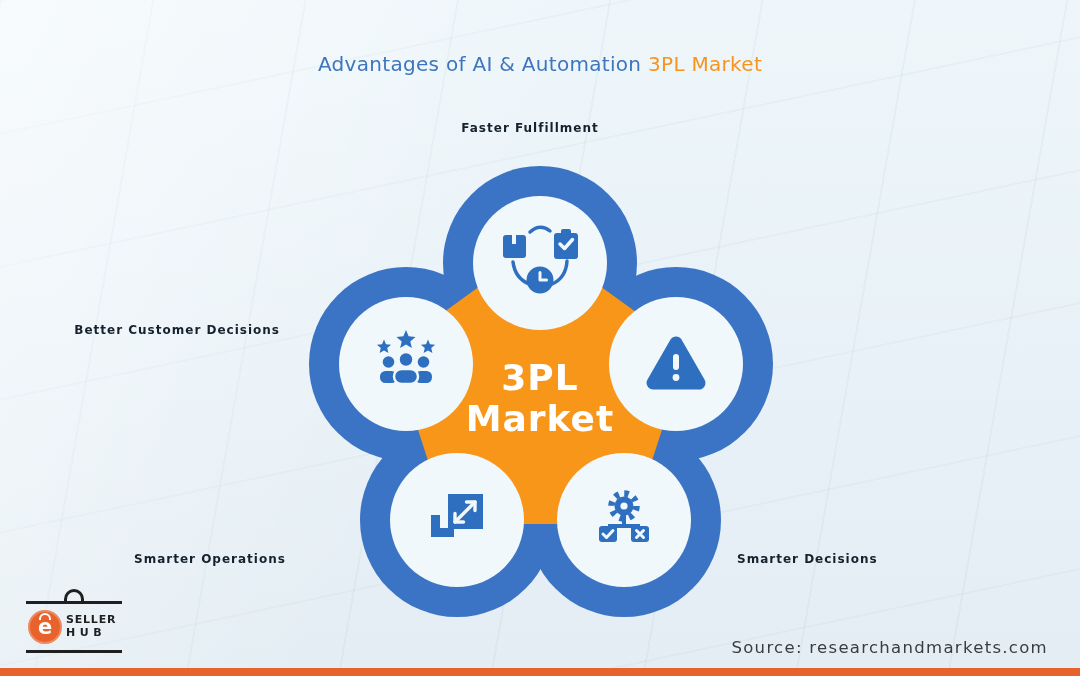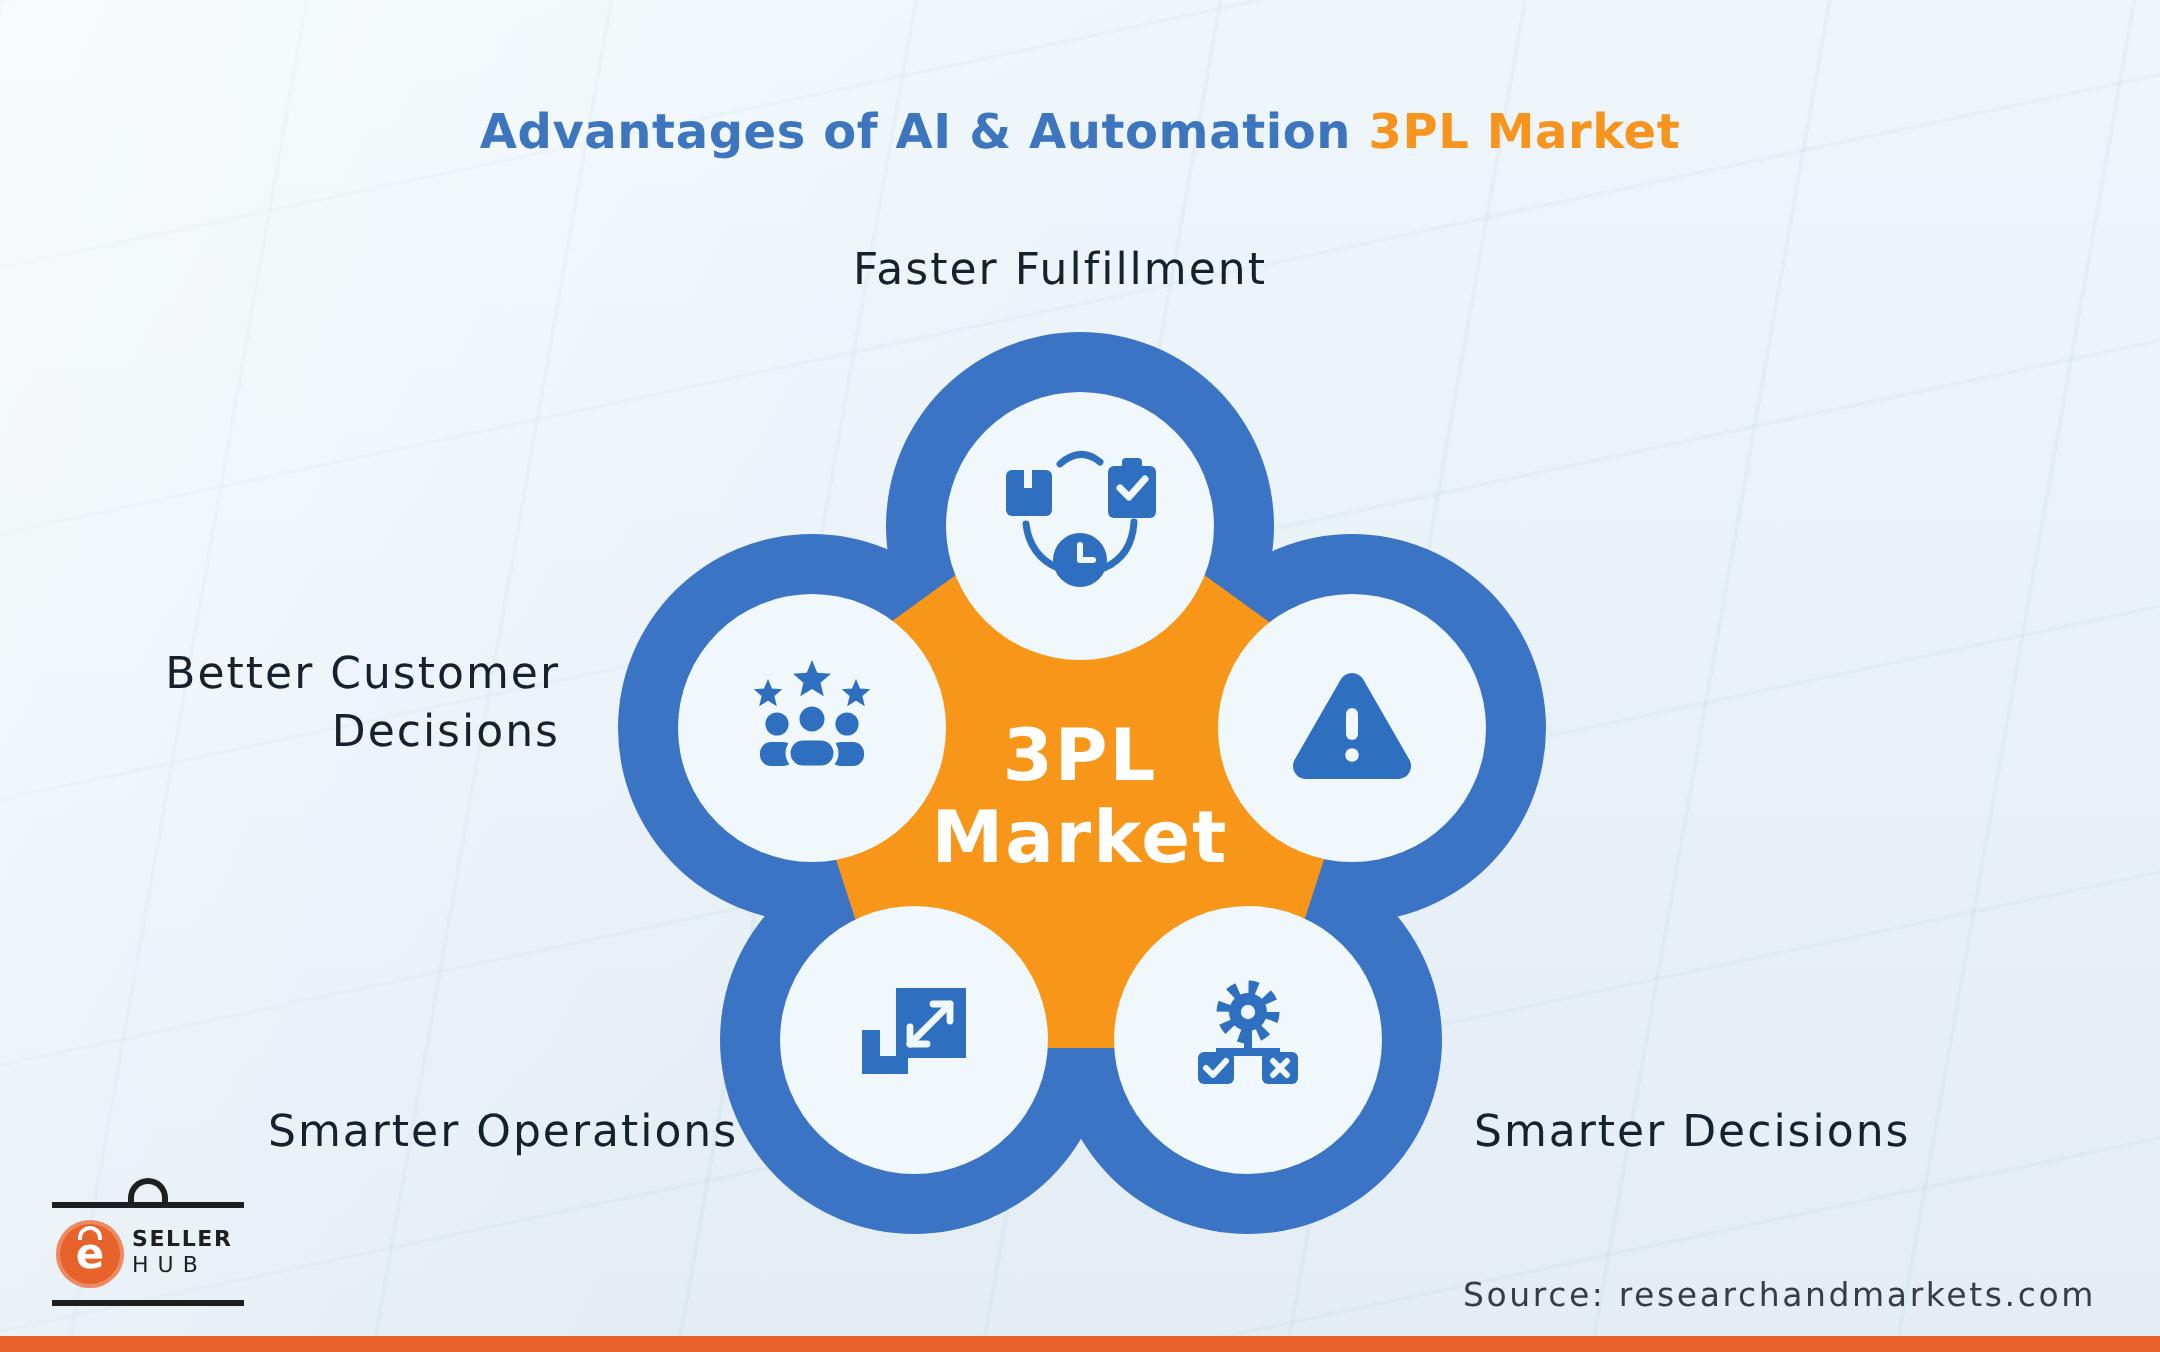--- a/index.html
+++ b/index.html
@@ -7,26 +7,26 @@
   .stage{
     position:relative;width:1080px;height:676px;overflow:hidden;
     background:
       linear-gradient(115deg, rgba(255,255,255,0.55) 0%, rgba(255,255,255,0) 45%),
       repeating-linear-gradient(100deg, rgba(165,190,206,0.12) 0 2px, rgba(0,0,0,0) 2px 150px),
       repeating-linear-gradient(168deg, rgba(165,190,206,0.10) 0 2px, rgba(0,0,0,0) 2px 130px),
       linear-gradient(180deg,#eef6fa 0%,#e8f1f7 55%,#e3edf3 100%);
   }
   .title{
     position:absolute;top:52px;left:0;width:100%;text-align:center;
-    font-size:24px;font-weight:700;letter-spacing:0.3px;
+    font-size:20px;font-weight:400;letter-spacing:0.3px;
   }
   .title .t-main{color:#3d75be;}
   .title .t-accent{color:#f7941d;}
   .petal-label{
-    position:absolute;color:#15222e;font-weight:400;font-size:22px;
+    position:absolute;color:#15222e;font-weight:700;font-size:12px;
     letter-spacing:1px;line-height:1.32;white-space:nowrap;
   }
   .lbl-top{left:0;width:1060px;text-align:center;top:121px;}
   .lbl-left{left:60px;width:220px;text-align:right;top:323px;white-space:normal;}
   .lbl-right{left:802px;top:336px;}
   .lbl-bottom-left{left:134px;top:552px;}
   .lbl-bottom-right{left:737px;top:552px;}
   .flower{position:absolute;left:290px;top:148px;}
   .center-text{
     font-family:"DejaVu Sans","Liberation Sans",sans-serif;
@@ -50,21 +50,21 @@
     font-size:21px;font-weight:700;flex:0 0 auto;
     box-shadow:inset 0 0 0 2px rgba(255,255,255,0.25);
   }
   .logo-mark::before{
     content:"";position:absolute;top:3px;left:50%;transform:translateX(-50%);
     width:12px;height:7px;border:2.5px solid #ffffff;border-bottom:none;
     border-radius:7px 7px 0 0;box-sizing:border-box;
   }
   .logo-text{color:#1d1f21;line-height:1.15;}
   .logo-line1{font-size:11px;font-weight:700;letter-spacing:0.8px;}
-  .logo-line2{font-size:11px;font-weight:400;letter-spacing:4.5px;}
+  .logo-line2{font-size:11px;font-weight:700;letter-spacing:4.5px;}
   
   .source{
     position:absolute;right:32px;bottom:19px;color:#383d42;
     font-size:16.5px;font-weight:500;letter-spacing:1.3px;margin-top:17px;
   }
   .bottom-bar{position:absolute;left:0;bottom:0;width:100%;height:8px;background:#e8632b;}
 </style>
 </head>
 <body>
 

